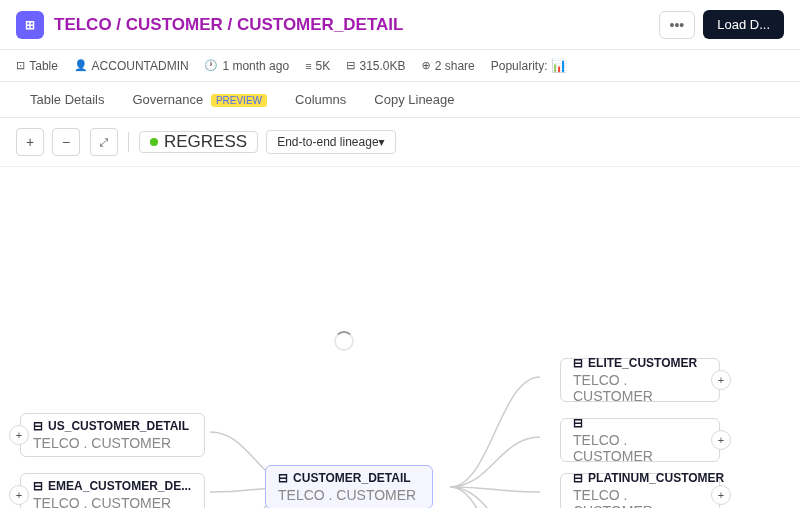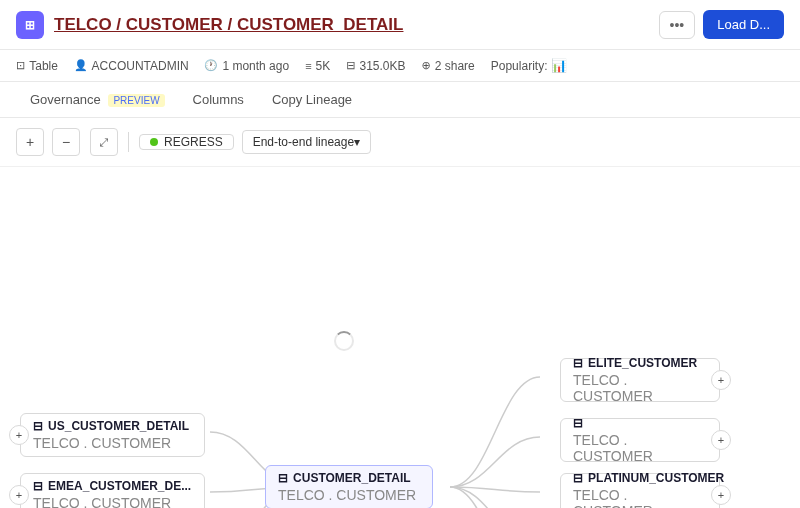--- a/index.html
+++ b/index.html
@@ -2,43 +2,43 @@
 <html><head>
   <meta charset="utf-8">
   <style>
     * { box-sizing: border-box; margin: 0; padding: 0; }
     body { font-family: -apple-system, BlinkMacSystemFont, 'Segoe UI', sans-serif; background: #fff; width: 800px; height: 508px; overflow: hidden; }
 
     
     .header { display: flex; align-items: center; padding: 10px 16px; border-bottom: 1px solid #e8e8e8; }
     .header-icon { width: 28px; height: 28px; background: #6c63ff; border-radius: 6px; display: flex; align-items: center; justify-content: center; margin-right: 10px; flex-shrink: 0; }
     .header-icon span { color: white; font-size: 12px; font-weight: bold; }
-    .breadcrumb { font-size: 17px; font-weight: 600; color: #7f1d1d; flex: 1; text-decoration: underline; }
+    .breadcrumb { font-size: 17px; font-weight: 600; color: #a21caf; flex: 1; }
     .header-actions { display: flex; gap: 8px; align-items: center; }
     .btn-ellipsis { border: 1px solid #d9d9d9; background: #fff; border-radius: 6px; padding: 5px 10px; cursor: pointer; font-size: 14px; color: #666; }
-    .btn-load { background: #1d4ed8; color: white; border: none; border-radius: 6px; padding: 7px 14px; font-size: 13px; cursor: pointer; font-weight: 500; }
+    .btn-load { background: #0f172a; color: white; border: none; border-radius: 6px; padding: 7px 14px; font-size: 13px; cursor: pointer; font-weight: 500; }
 
     
     .meta-row { display: flex; align-items: center; padding: 8px 16px; gap: 16px; font-size: 12px; color: #555; border-bottom: 1px solid #e8e8e8; }
     .meta-item { display: flex; align-items: center; gap: 4px; }
     .meta-icon { font-size: 11px; }
 
     
     .tabs { display: flex; padding: 0 16px; border-bottom: 1px solid #e8e8e8; }
     .tab { padding: 10px 14px; font-size: 13px; color: #555; cursor: pointer; position: relative; white-space: nowrap; }
     .tab.active { color: #4c6ef5; font-weight: 500; }
     .tab.active::after { content: ''; position: absolute; bottom: 0; left: 0; right: 0; height: 2px; background: #4c6ef5; }
-    .tab-badge { background: #fef9c3; color: #4c6ef5; font-size: 10px; padding: 1px 5px; border-radius: 3px; margin-left: 4px; }
+    .tab-badge { background: #fde047; color: #4c6ef5; font-size: 10px; padding: 1px 5px; border-radius: 3px; margin-left: 4px; }
 
     
     .toolbar { display: flex; align-items: center; padding: 10px 16px; gap: 8px; border-bottom: 1px solid #f0f0f0; }
     .toolbar-btn { border: 1px solid #d9d9d9; background: #fff; border-radius: 4px; width: 28px; height: 28px; display: flex; align-items: center; justify-content: center; cursor: pointer; font-size: 14px; color: #555; }
     .toolbar-divider { width: 1px; height: 20px; background: #d9d9d9; margin: 0 2px; }
     .toolbar-expand { border: 1px solid #d9d9d9; background: #fff; border-radius: 4px; width: 28px; height: 28px; display: flex; align-items: center; justify-content: center; cursor: pointer; font-size: 11px; color: #555; }
-    .toolbar-filter { display: flex; align-items: center; gap: 6px; border: 1px solid #d9d9d9; border-radius: 4px; padding: 0 10px; font-size: 12px; color: #333; cursor: pointer; }
+    .toolbar-filter { display: flex; align-items: center; gap: 6px; border: 1px solid #d9d9d9; border-radius: 4px; padding: 0 10px; font-size: 17px; color: #333; cursor: pointer; }
     .filter-dot { width: 8px; height: 8px; border-radius: 50%; background: #52c41a; }
     .toolbar-dropdown { display: flex; align-items: center; border: 1px solid #d9d9d9; border-radius: 4px; padding: 4px 10px; font-size: 12px; color: #333; cursor: pointer; }
 
     
     .lineage-canvas { position: relative; width: 100%; height: calc(508px - 160px); overflow: hidden; background: #fff; }
 
     
     .spinner-area { position: absolute; top: 50%; left: 43%; transform: translate(-50%, -50%); }
     .spinner { width: 20px; height: 20px; border: 2px solid #e8e8e8; border-top-color: #999; border-radius: 50%; animation: spin 0.8s linear infinite; }
     @keyframes spin { to { transform: rotate(360deg); } }
@@ -93,20 +93,23 @@
     <span class="meta-icon">⊕</span>
     <span>2 share</span>
   </div>
   <div class="meta-item">
     <span>Popularity:</span>
     <span style="font-size:13px;">📊</span>
   </div>
 </div>
 
 <div class="tabs">
+  <div class="tab">
+    <span>Table Details</span>
+  </div>
   <div class="tab">
     <span>Governance</span>
     <span class="tab-badge">PREVIEW</span>
   </div>
   <div class="tab">
     <span>Columns</span>
   </div>
   <div class="tab">
     <span>Copy Lineage</span>
   </div>

